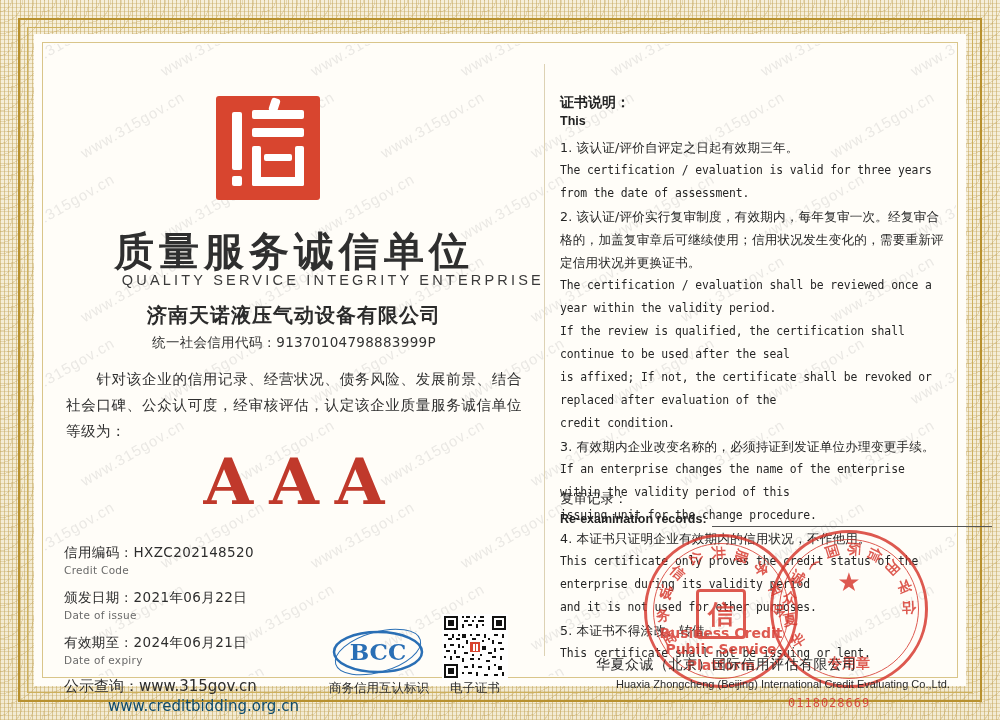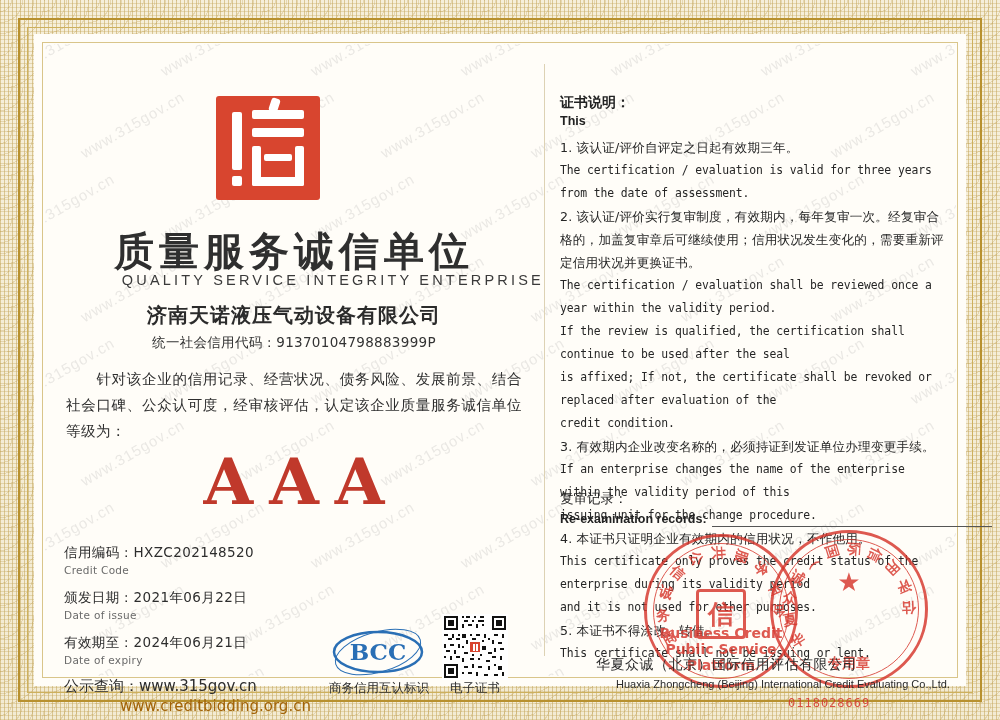--- a/index.html
+++ b/index.html
@@ -179,21 +179,21 @@
     letter-spacing: .3px;
   }
   .footer-links {
     position: absolute;
     left: 20px; top: 632px;
     font-family: "DejaVu Sans", "Liberation Sans", sans-serif;
     font-size: 15px;
     color: #2d2d2d;
     line-height: 20px;
   }
-  .footer-links .url2 { margin-left: 56px; color: #a16207; }
+  .footer-links .url2 { margin-left: 44px; color: #0c4a6e; }
 
   
   .bcc {
     position: absolute;
     left: 288px; top: 582px;
     width: 92px; height: 52px;
   }
   .bcc-label {
     position: absolute;
     left: 268px; top: 636px;

